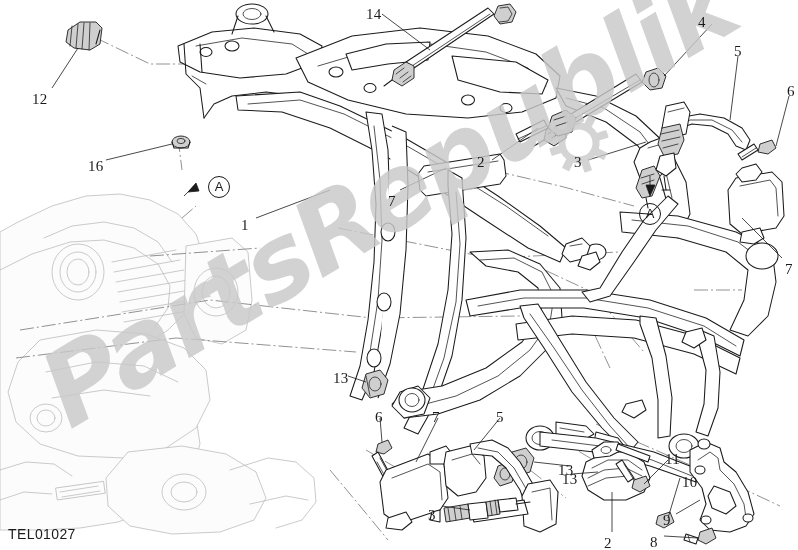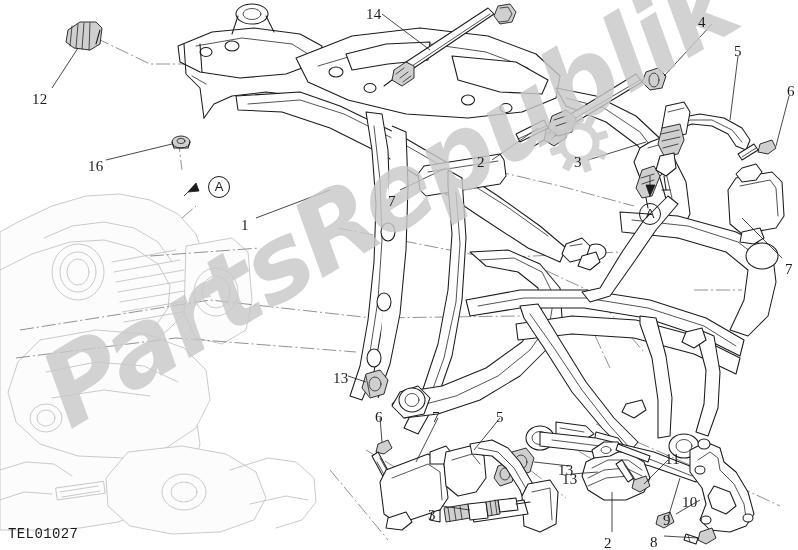--- a/index.html
+++ b/index.html
@@ -29,21 +29,21 @@
     color: #1b1b1b;
     line-height: 1;
     white-space: nowrap;
     letter-spacing: 0.2px;
   }
   
   .diagcode {
     position: absolute;
     left: 8px;
     bottom: 8px;
-    font-family: Liberation Mono, monospace;
+    font-family: Liberation Sans, sans-serif;
     font-size: 14px;
     color: #1b1b1b;
     letter-spacing: 0.4px;
   }
   
   #watermark {
     position: absolute;
     left: 0; top: 0;
     width: 798px;
     height: 550px;
@@ -496,21 +496,21 @@
       <div class="callout" style="left: 574px; top: 155px;">3</div>
       <div class="callout" style="left: 388px; top: 194px;">7</div>
       <div class="callout" style="left: 241px; top: 218px;">1</div>
       <div class="callout" style="left: 785px; top: 262px;">7</div>
       <div class="callout" style="left: 333px; top: 371px;">13</div>
       <div class="callout" style="left: 375px; top: 410px;">6</div>
       <div class="callout" style="left: 432px; top: 410px;">7</div>
       <div class="callout" style="left: 496px; top: 410px;">5</div>
       <div class="callout" style="left: 558px; top: 463px;">13</div>
       <div class="callout" style="left: 665px; top: 452px;">11</div>
-      <div class="callout" style="left: 682px; top: 475px; margin-top: 20px;">10</div>
+      <div class="callout" style="left: 682px; top: 475px;">10</div>
       <div class="callout" style="left: 562px; top: 472px;">13</div>
       <div class="callout" style="left: 663px; top: 513px;">9</div>
       <div class="callout" style="left: 650px; top: 535px;">8</div>
       <div class="callout" style="left: 604px; top: 536px;">2</div>
       <div class="callout" style="left: 428px; top: 508px;">3</div>
     </div>
 
   <div id="markers">
       <div class="detail-mark" style="left: 208px; top: 176px;">A</div>
       <div class="detail-mark" style="left: 639px; top: 203px;">A</div>

